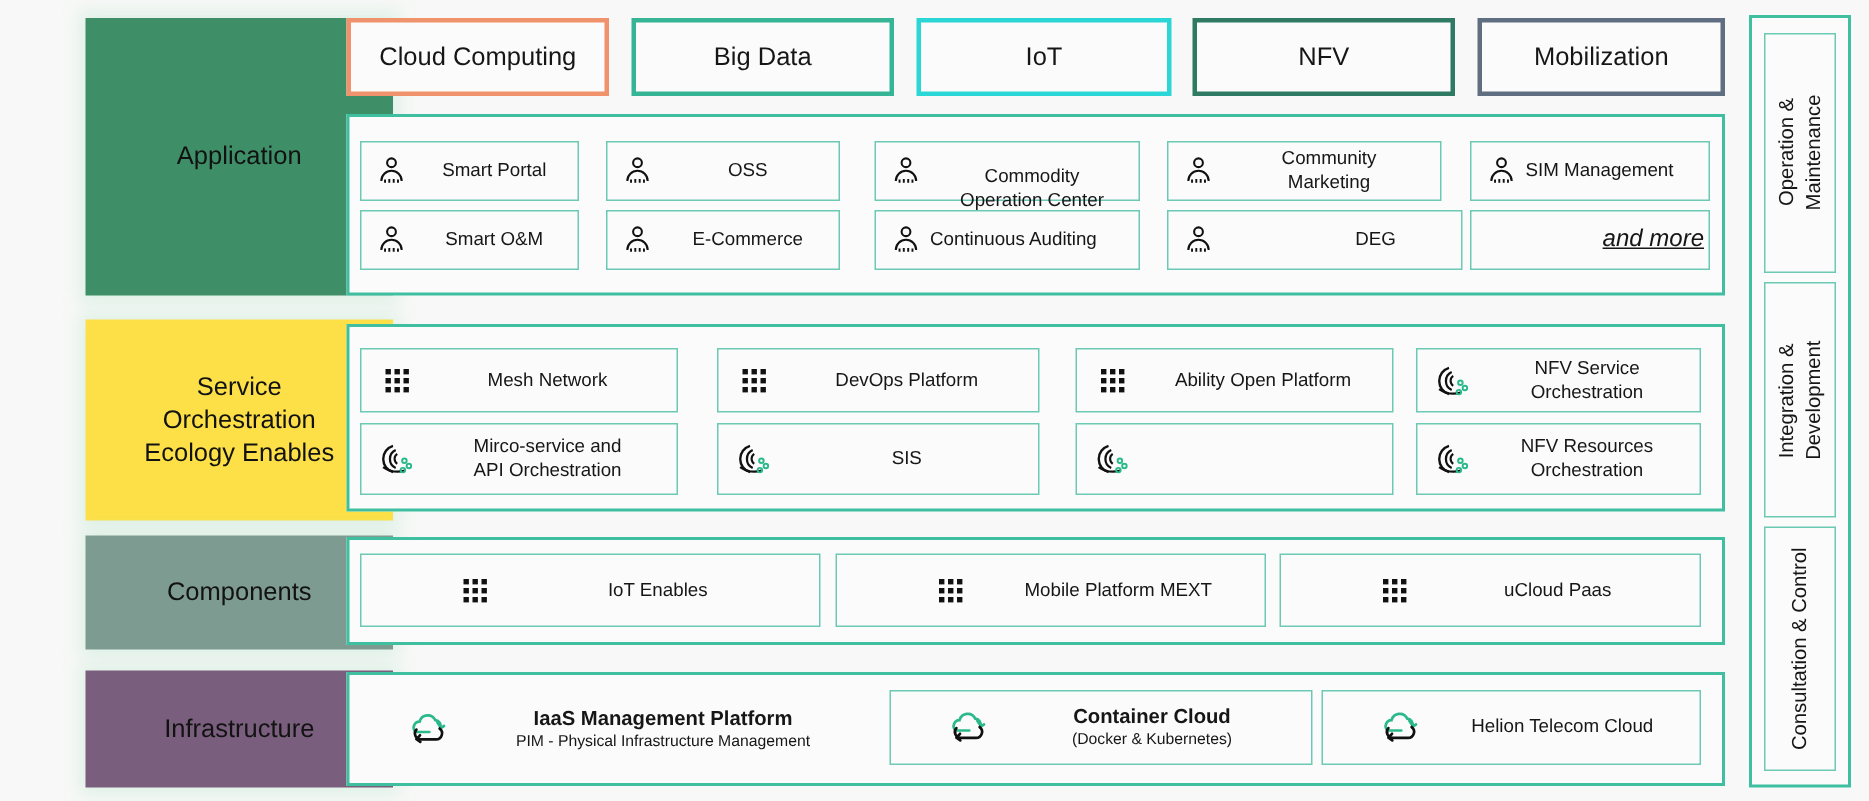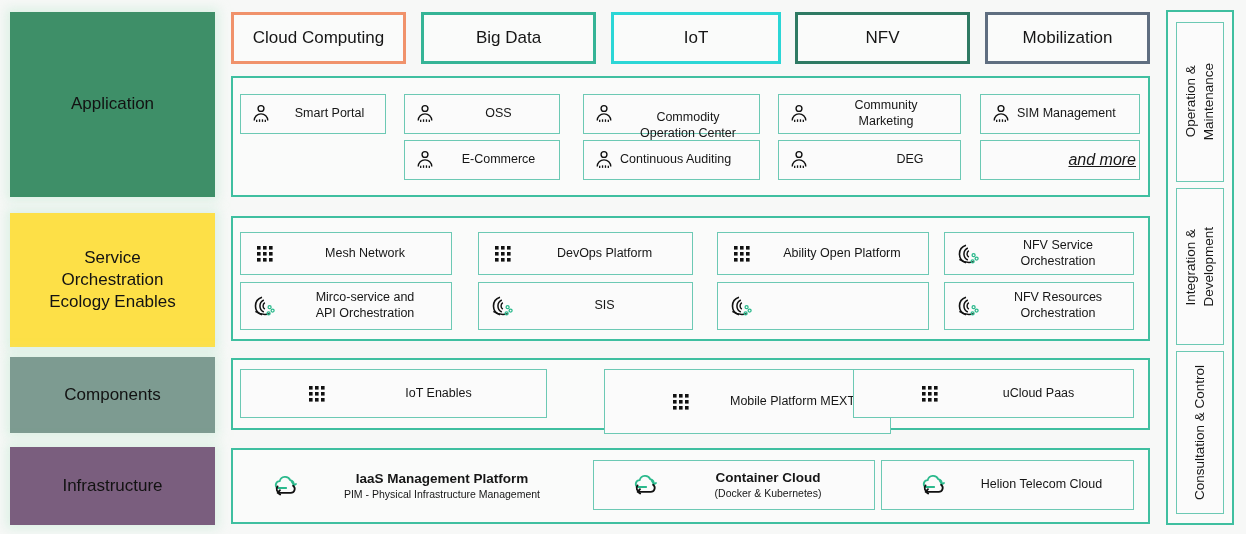--- a/index.html
+++ b/index.html
@@ -16,20 +16,21 @@
 
   
   .layer-label {
     position: absolute;
     display: flex; align-items: center; justify-content: center;
     text-align: center;
     color: #121212;
     font-size: 17px;
     line-height: 1.3;
     box-shadow: 0 0 10px 4px rgba(200,235,215,.55);
+    margin-left: 47px;
   }
   .layer-label span { display: block; }
 
   
   .panel {
     position: absolute;
     background: #fafbfa;
     border: 2px solid #3fbfa0;
   }
 
@@ -190,20 +191,33 @@
           <circle cx="12" cy="6" r="3.2" fill="none" stroke="#111" stroke-width="1.5"></circle>
           <path d="M4.6 19.2a7.4 7.4 0 0 1 14.8 0" fill="none" stroke="#111" stroke-width="1.5"></path>
           <line x1="7.3" y1="18.2" x2="7.3" y2="20.6" stroke="#111" stroke-width="1.4"></line>
           <line x1="10.4" y1="17.8" x2="10.4" y2="20.6" stroke="#111" stroke-width="1.4"></line>
           <line x1="13.6" y1="17.8" x2="13.6" y2="20.6" stroke="#111" stroke-width="1.4"></line>
           <line x1="16.7" y1="18.2" x2="16.7" y2="20.6" stroke="#111" stroke-width="1.4"></line>
         </svg>
       </span>
       <span class="tx" style="white-space: pre-line;">SIM Management</span>
     </div>
+    <div class="cell" style="left: 240px; top: 140px; width: 146px; height: 40px;">
+      <span class="ic" style="width: 26px; margin-left: 7px;">
+        <svg width="22" height="22" viewBox="0 0 24 24">
+          <circle cx="12" cy="6" r="3.2" fill="none" stroke="#111" stroke-width="1.5"></circle>
+          <path d="M4.6 19.2a7.4 7.4 0 0 1 14.8 0" fill="none" stroke="#111" stroke-width="1.5"></path>
+          <line x1="7.3" y1="18.2" x2="7.3" y2="20.6" stroke="#111" stroke-width="1.4"></line>
+          <line x1="10.4" y1="17.8" x2="10.4" y2="20.6" stroke="#111" stroke-width="1.4"></line>
+          <line x1="13.6" y1="17.8" x2="13.6" y2="20.6" stroke="#111" stroke-width="1.4"></line>
+          <line x1="16.7" y1="18.2" x2="16.7" y2="20.6" stroke="#111" stroke-width="1.4"></line>
+        </svg>
+      </span>
+      <span class="tx" style="white-space: pre-line;">Smart O&amp;M</span>
+    </div>
     <div class="cell" style="left: 404px; top: 140px; width: 156px; height: 40px;">
       <span class="ic" style="width: 26px; margin-left: 7px;">
         <svg width="22" height="22" viewBox="0 0 24 24">
           <circle cx="12" cy="6" r="3.2" fill="none" stroke="#111" stroke-width="1.5"></circle>
           <path d="M4.6 19.2a7.4 7.4 0 0 1 14.8 0" fill="none" stroke="#111" stroke-width="1.5"></path>
           <line x1="7.3" y1="18.2" x2="7.3" y2="20.6" stroke="#111" stroke-width="1.4"></line>
           <line x1="10.4" y1="17.8" x2="10.4" y2="20.6" stroke="#111" stroke-width="1.4"></line>
           <line x1="13.6" y1="17.8" x2="13.6" y2="20.6" stroke="#111" stroke-width="1.4"></line>
           <line x1="16.7" y1="18.2" x2="16.7" y2="20.6" stroke="#111" stroke-width="1.4"></line>
         </svg>
@@ -216,21 +230,21 @@
           <circle cx="12" cy="6" r="3.2" fill="none" stroke="#111" stroke-width="1.5"></circle>
           <path d="M4.6 19.2a7.4 7.4 0 0 1 14.8 0" fill="none" stroke="#111" stroke-width="1.5"></path>
           <line x1="7.3" y1="18.2" x2="7.3" y2="20.6" stroke="#111" stroke-width="1.4"></line>
           <line x1="10.4" y1="17.8" x2="10.4" y2="20.6" stroke="#111" stroke-width="1.4"></line>
           <line x1="13.6" y1="17.8" x2="13.6" y2="20.6" stroke="#111" stroke-width="1.4"></line>
           <line x1="16.7" y1="18.2" x2="16.7" y2="20.6" stroke="#111" stroke-width="1.4"></line>
         </svg>
       </span>
       <span class="tx" style="white-space: pre-line;">Continuous Auditing</span>
     </div>
-    <div class="cell" style="left: 778px; top: 140px; width: 183px; height: 40px; gap: 48px;">
+    <div class="cell" style="left: 778px; top: 140px; width: 197px; height: 40px; gap: 48px;">
       <span class="ic" style="width: 26px; margin-left: 7px;">
         <svg width="22" height="22" viewBox="0 0 24 24">
           <circle cx="12" cy="6" r="3.2" fill="none" stroke="#111" stroke-width="1.5"></circle>
           <path d="M4.6 19.2a7.4 7.4 0 0 1 14.8 0" fill="none" stroke="#111" stroke-width="1.5"></path>
           <line x1="7.3" y1="18.2" x2="7.3" y2="20.6" stroke="#111" stroke-width="1.4"></line>
           <line x1="10.4" y1="17.8" x2="10.4" y2="20.6" stroke="#111" stroke-width="1.4"></line>
           <line x1="13.6" y1="17.8" x2="13.6" y2="20.6" stroke="#111" stroke-width="1.4"></line>
           <line x1="16.7" y1="18.2" x2="16.7" y2="20.6" stroke="#111" stroke-width="1.4"></line>
         </svg>
       </span>
@@ -370,21 +384,21 @@
           <rect x="2" y="8" width="3.6" height="3.6" fill="#111"></rect>
           <rect x="8" y="8" width="3.6" height="3.6" fill="#111"></rect>
           <rect x="14" y="8" width="3.6" height="3.6" fill="#111"></rect>
           <rect x="2" y="14" width="3.6" height="3.6" fill="#111"></rect>
           <rect x="8" y="14" width="3.6" height="3.6" fill="#111"></rect>
           <rect x="14" y="14" width="3.6" height="3.6" fill="#111"></rect>
         </svg>
       </span>
       <span class="tx" style="white-space: pre-line;">IoT Enables</span>
     </div>
-    <div class="cell" style="left: 557px; top: 369px; width: 287px; height: 65px; margin-left: 47px;">
+    <div class="cell" style="left: 557px; top: 369px; width: 287px; height: 49px;">
       <span class="ic" style="width: 30px; margin-left: 60px;">
         <svg width="19" height="19" viewBox="0 0 19 19">
           <rect x="2" y="2" width="3.6" height="3.6" fill="#111"></rect>
           <rect x="8" y="2" width="3.6" height="3.6" fill="#111"></rect>
           <rect x="14" y="2" width="3.6" height="3.6" fill="#111"></rect>
           <rect x="2" y="8" width="3.6" height="3.6" fill="#111"></rect>
           <rect x="8" y="8" width="3.6" height="3.6" fill="#111"></rect>
           <rect x="14" y="8" width="3.6" height="3.6" fill="#111"></rect>
           <rect x="2" y="14" width="3.6" height="3.6" fill="#111"></rect>
           <rect x="8" y="14" width="3.6" height="3.6" fill="#111"></rect>

